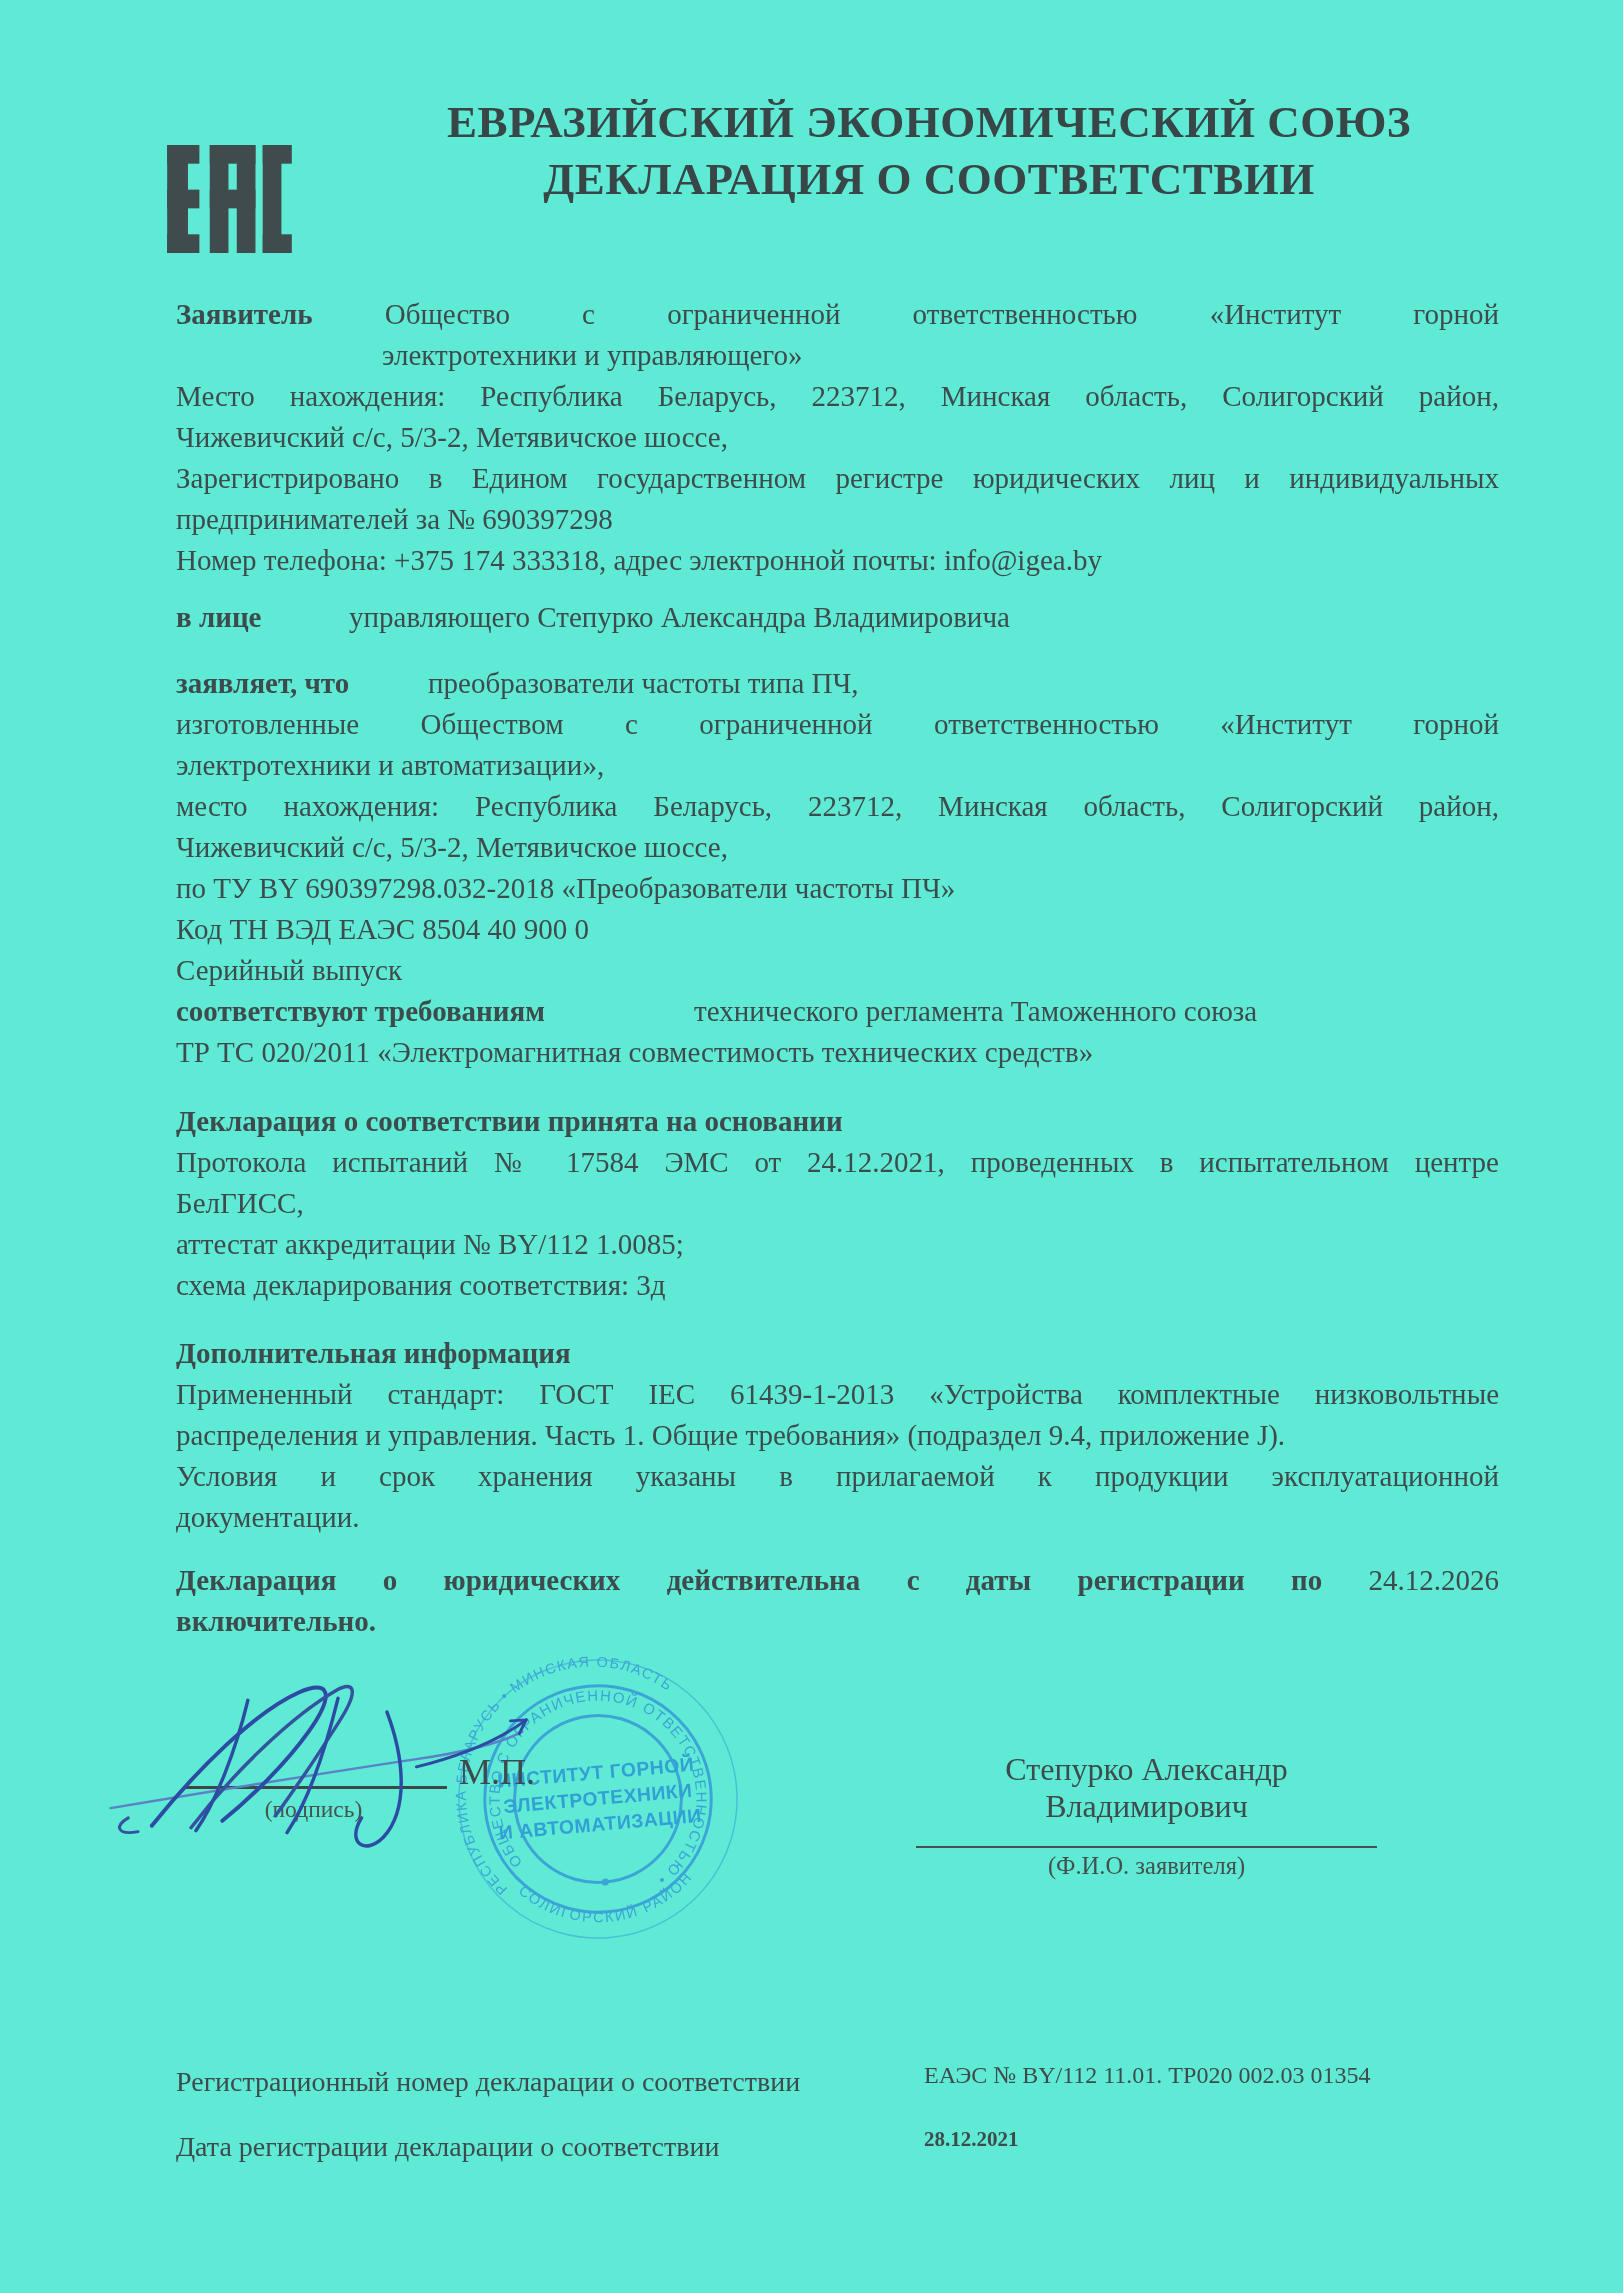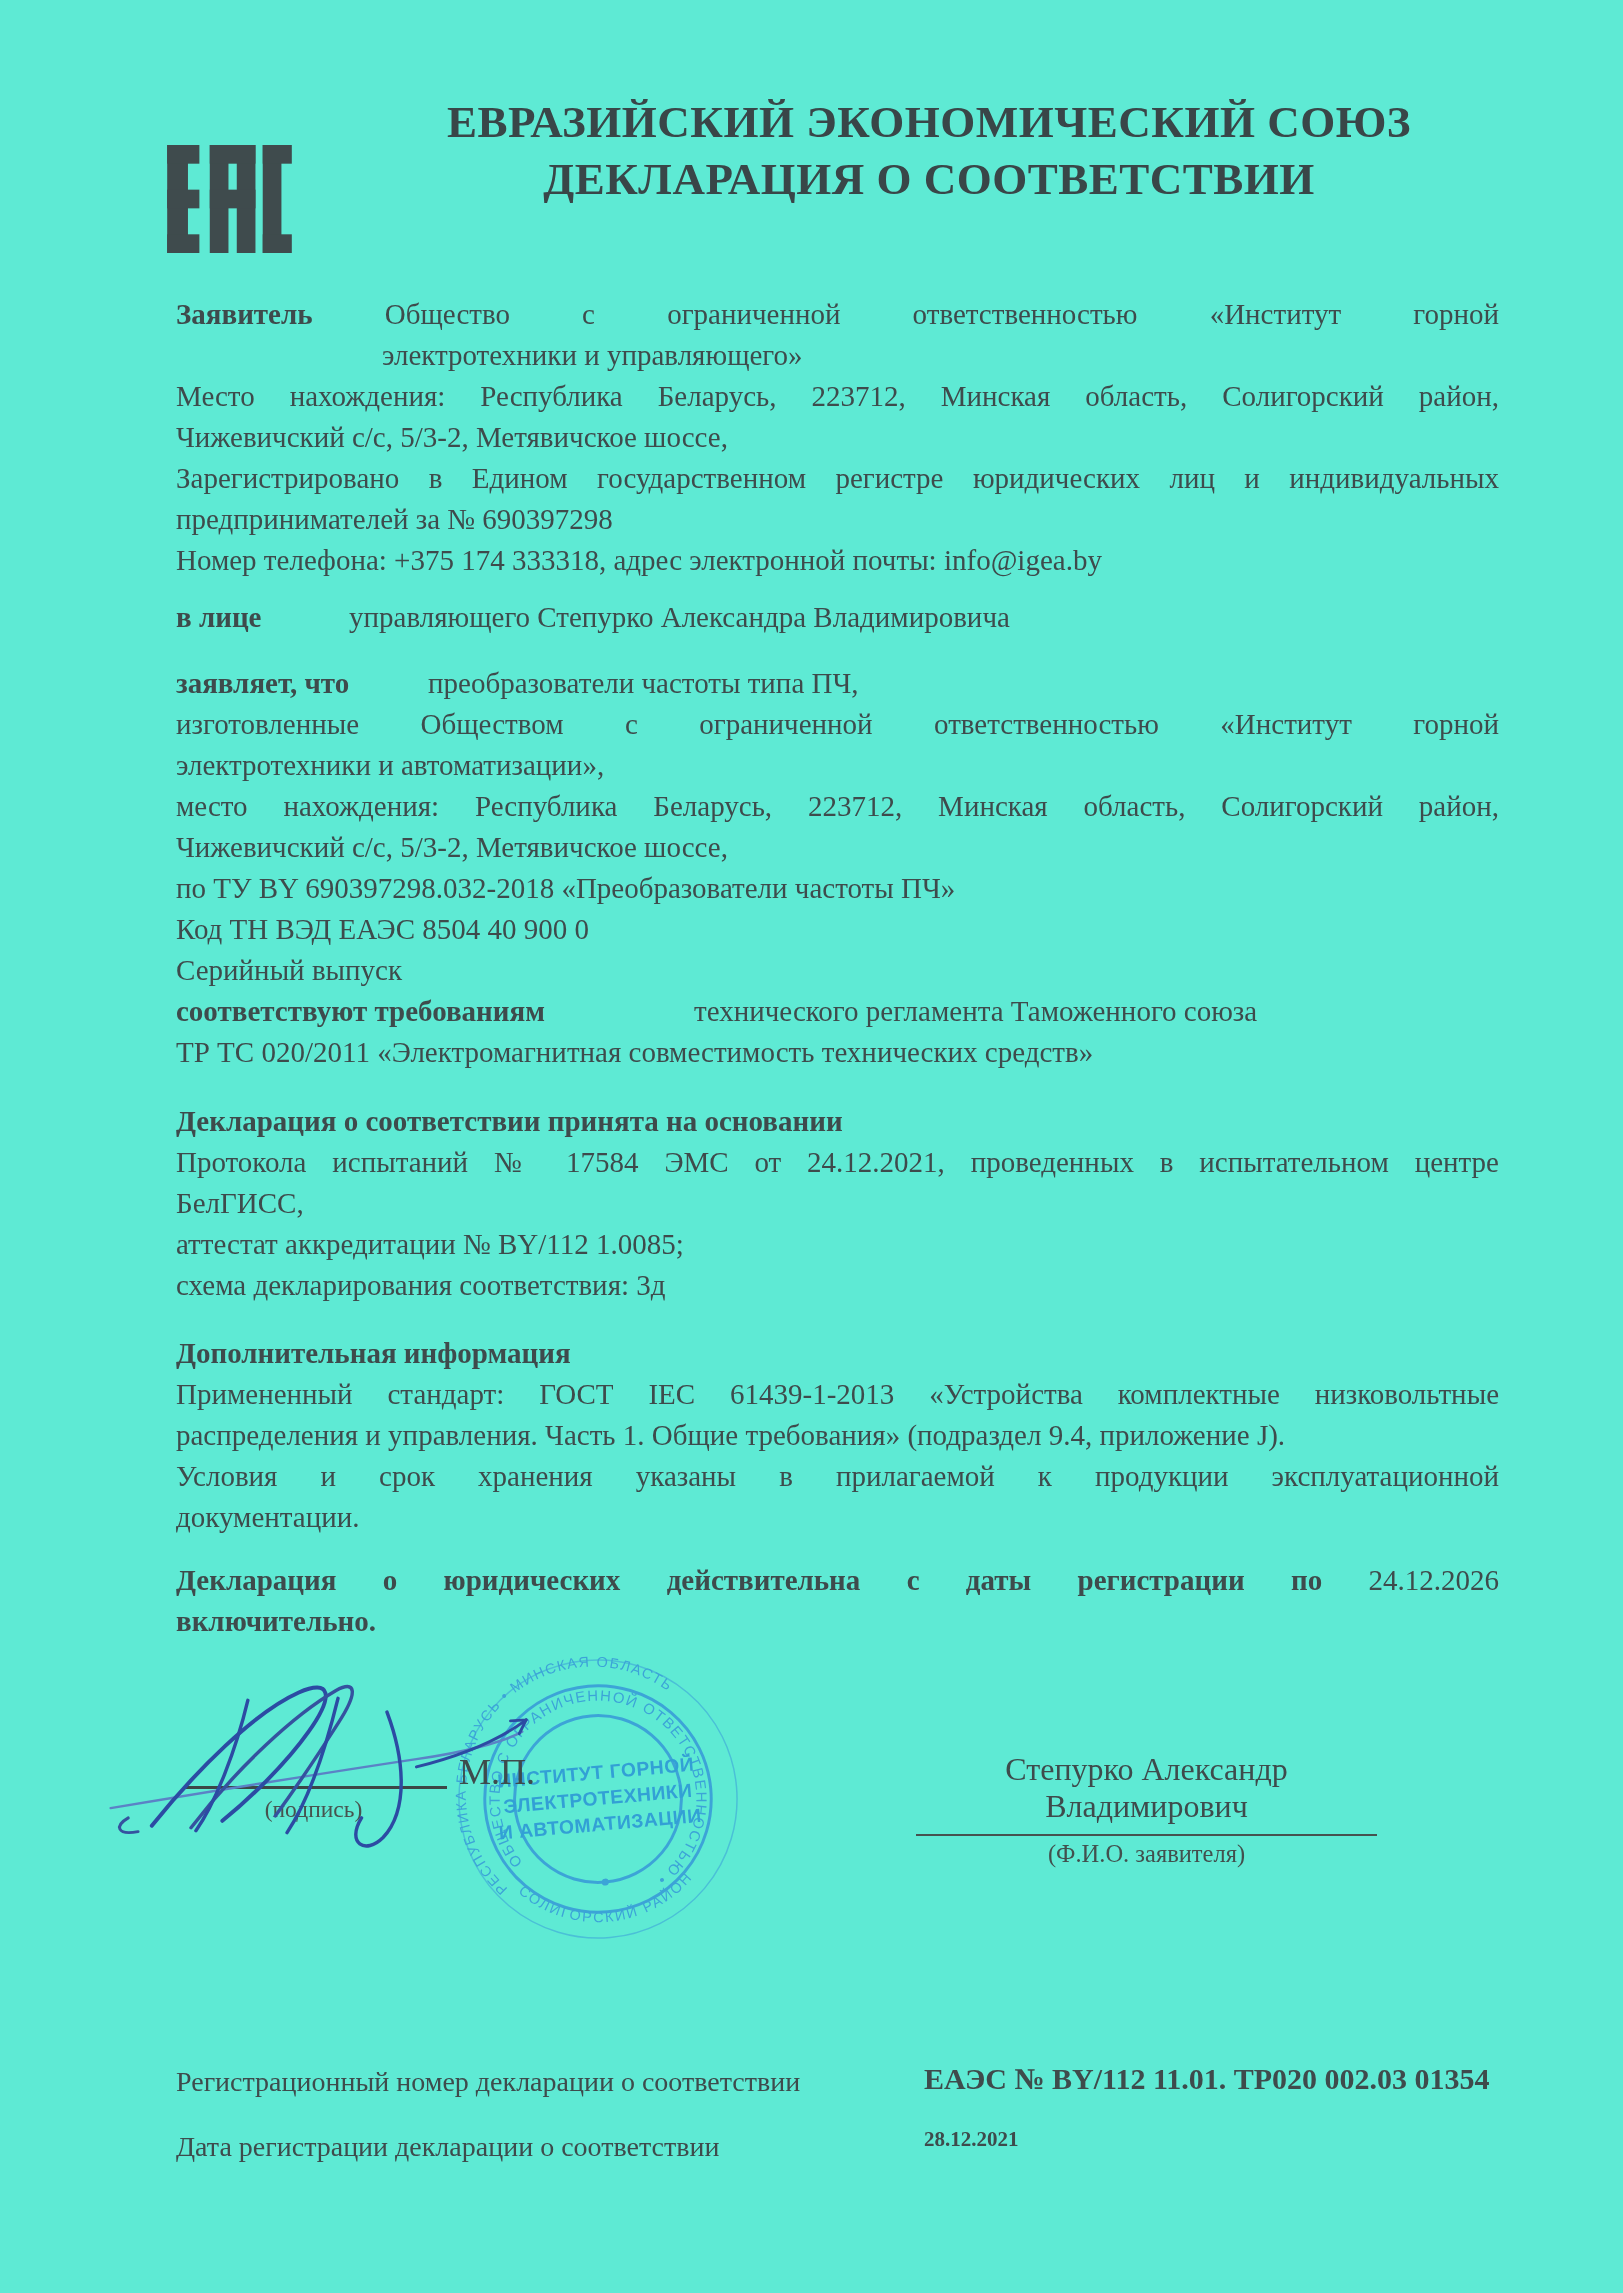--- a/index.html
+++ b/index.html
@@ -22,25 +22,25 @@
   .sec-basis{margin-top:27.4px;}
   .sec-add{margin-top:27.4px;}
   .sec-valid{margin-top:21.6px;}
   
   .sig-svg{position:absolute;left:93px;top:1661px;z-index:3;}
   .sig-line{position:absolute;left:186px;top:1786px;width:261px;border-top:3.9px solid #3c4746;z-index:1;}
   .sig-caption{position:absolute;left:245px;top:1796px;width:137px;text-align:center;font-size:23.5px;color:#47534f;z-index:2;}
   .mp{position:absolute;left:459px;top:1751px;font-size:36px;color:#3e4b4c;z-index:4;}
   .stamp{position:absolute;left:453px;top:1654px;width:290px;height:290px;transform:rotate(-5deg);opacity:.92;z-index:2;}
   .fio-block{position:absolute;left:916px;top:1751px;width:461px;text-align:center;z-index:2;}
-  .fio-name{font-size:32px;border-bottom:2px solid #46524f;padding-bottom:9px;display:block;}
+  .fio-name{font-size:32px;border-bottom:2px solid #46524f;padding-bottom:21px;display:block;}
   .fio-caption{font-size:24.5px;margin-top:3.9px;color:#42504e;}
   
   .reg-row1-label{position:absolute;left:176px;top:2066px;font-size:28px;}
-  .reg-row1-value{position:absolute;left:924px;top:2062px;font-size:30px;font-weight:bold;}
+  .reg-row1-value{position:absolute;left:924px;top:2062px;font-size:24px;font-weight:normal;}
   .reg-row2-label{position:absolute;left:176px;top:2131px;font-size:28px;}
   .reg-row2-value{position:absolute;left:924px;top:2127px;font-size:21px;font-weight:bold;}
   .stamp text{font-family:"Liberation Sans","DejaVu Sans",sans-serif;}
 </style>
 </head>
 <body>
 
 <div class="page">
 
   <svg class="eac-logo" viewBox="0 0 120 104" aria-hidden="true">

